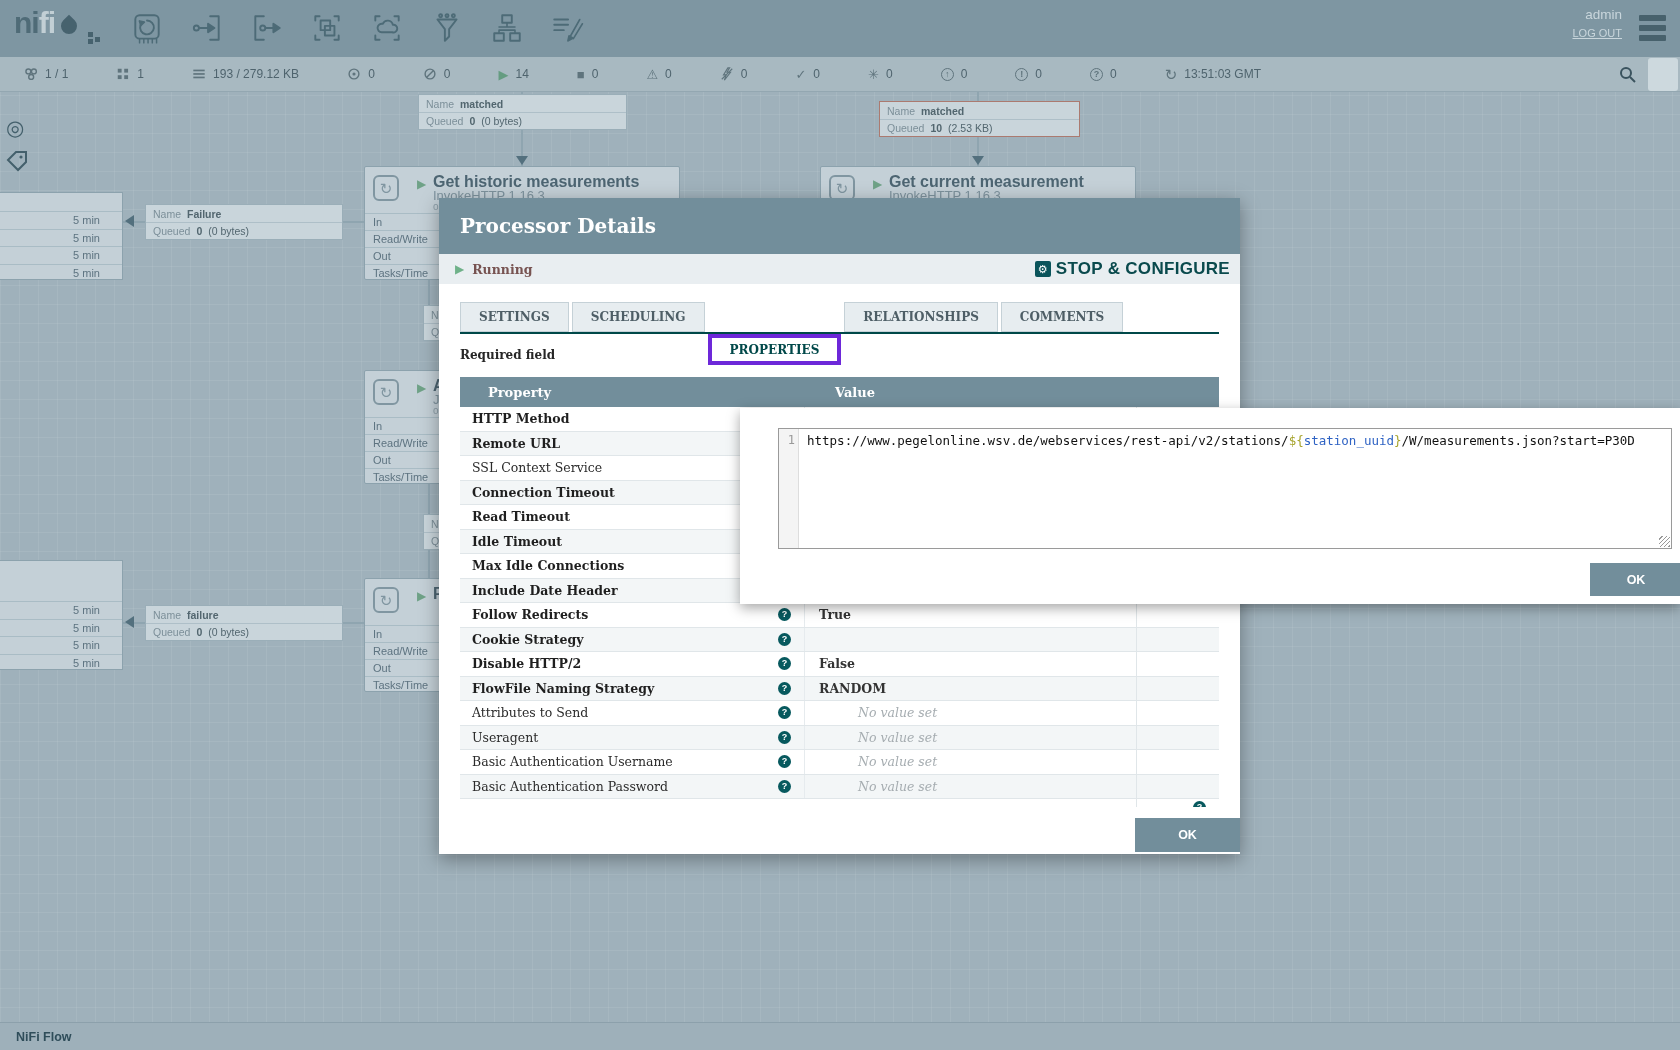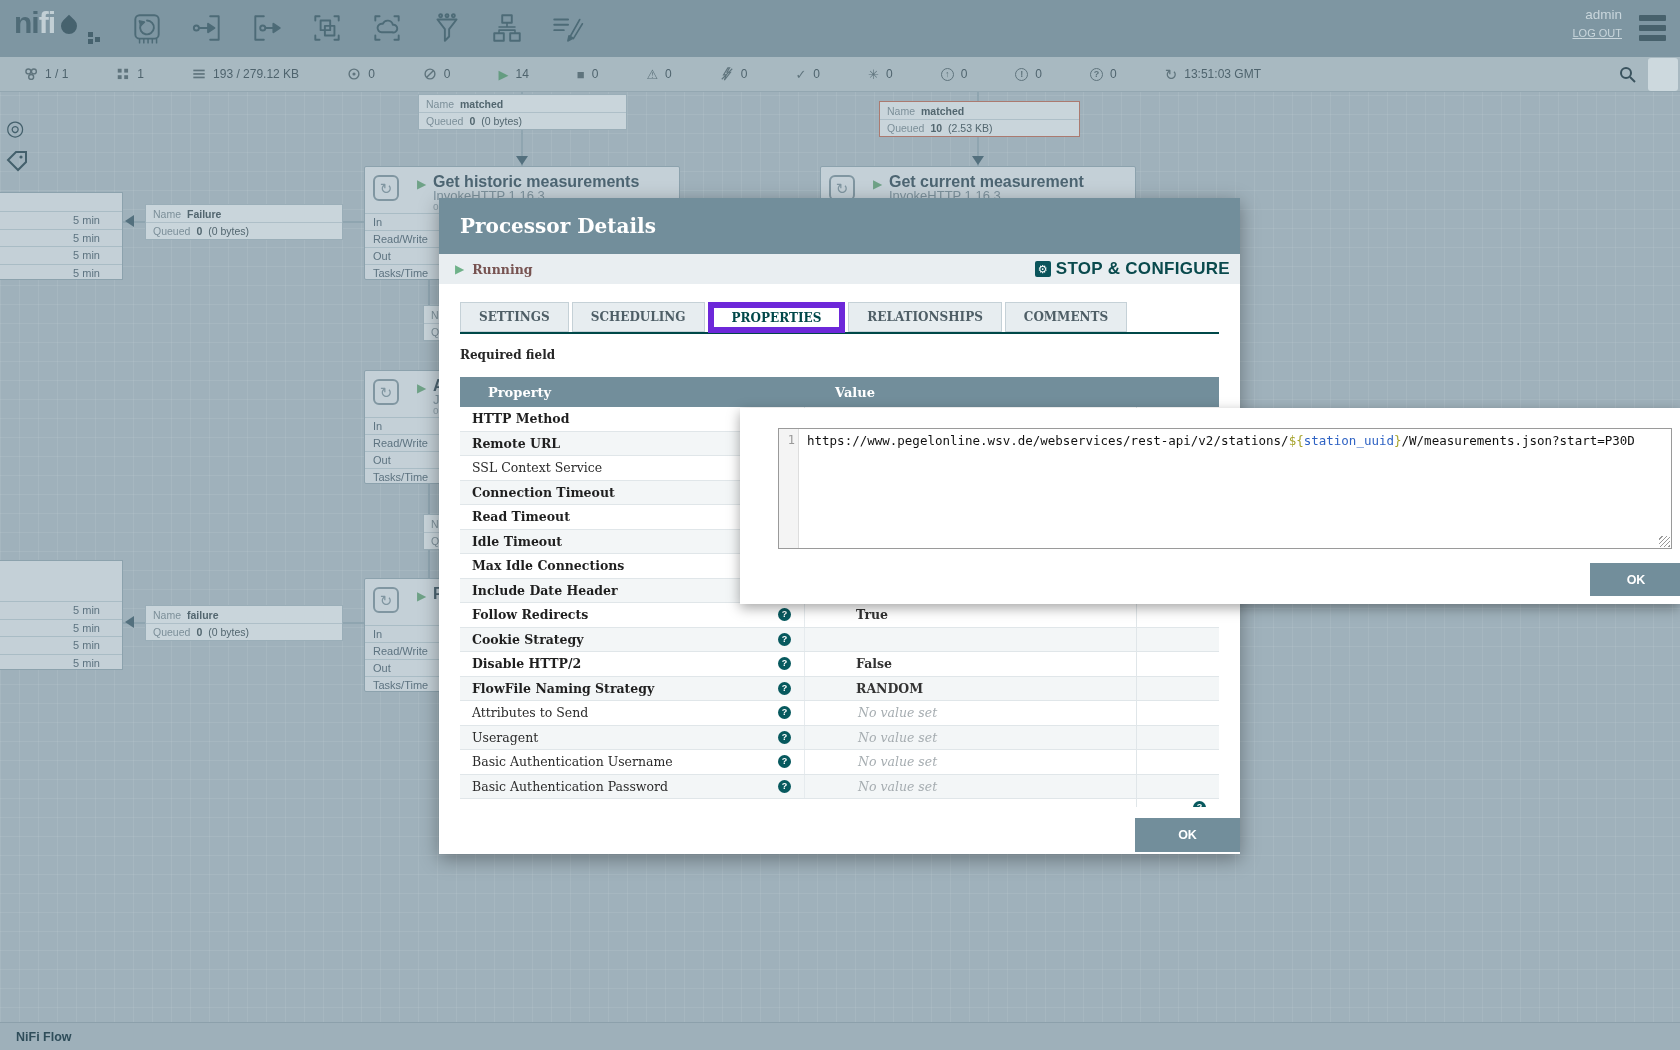--- a/index.html
+++ b/index.html
@@ -93,39 +93,39 @@
   .run-tri { color:#6FB189; font-size:12px; margin-left:16px; }
   .run-txt { font:700 12.5px "DejaVu Serif", serif; color:#775351; margin-left:8px; }
   .dlg-action { position:absolute; right:10px; top:0; height:30px; display:flex; align-items:center; gap:5px; cursor:pointer; }
   .gearbox { width:16px; height:16px; background:#0A545B; color:#fff; font-size:11px; line-height:16px;
              text-align:center; border-radius:2px; }
   .action-txt { font-size:17px; font-weight:700; color:#0A4A4D; letter-spacing:.3px; }
 
   .tabs { position:absolute; left:21px; top:104px; display:flex; gap:3px; }
   .tab { height:30px; padding:0 18px; display:flex; align-items:center; justify-content:center;
          font:700 12px "DejaVu Serif", serif; color:#4E5E66; background:#E7EDF0; border:1px solid #C5D1D7; cursor:pointer; }
-  .tab.active { background:#fff; border:6px solid #6d28d9; color:#004849; height:31px; position:relative; z-index:2; }
+  .tab.active { background:#fff; border:4px solid #6d28d9; color:#004849; height:31px; position:relative; z-index:2;margin-top:32px; }
   .tab-underline { position:absolute; left:21px; top:134px; width:759px; height:2px; background:#004849; }
 
   .req-note { position:absolute; left:21px; top:150px; font:700 12px "DejaVu Serif", serif; color:#262626; }
 
   .ptable { position:absolute; left:21px; top:179px; width:759px; }
   .pt-header { height:30px; background:#728E9B; display:flex; align-items:center; }
   .pt-h-prop  { width:345px; padding-left:12px; font:700 13px "DejaVu Serif", serif; color:#fff;margin-left:16px; }
   .pt-h-value { flex:1; padding-left:14px; font:700 13px "DejaVu Serif", serif; color:#fff; }
   .prow { height:24.5px; display:flex; border-bottom:1px solid #E0E6E9; background:#fff; cursor:pointer; }
   .prow.alt { background:#F3F6F7; }
   .pcell-name { width:345px; display:flex; align-items:center; padding-left:12px; position:relative;
                 border-right:1px solid #E6EBEE; }
   .pname { font:400 12.5px "DejaVu Serif", serif; color:#2B2B2B; }
   .pname.req { font-weight:700; color:#1F1F1F; }
   .phelp { position:absolute; right:13px; width:13px; height:13px; background:#07595E; color:#fff;
            font:700 9px "Liberation Sans",sans-serif; line-height:13px; text-align:center; border-radius:50%; cursor:pointer; }
   .pcell-value { flex:1; display:flex; align-items:center; padding-left:14px; }
-  .pvalue   { font:700 12.5px "DejaVu Serif", serif; color:#333;margin-left:37px; }
+  .pvalue   { font:700 12.5px "DejaVu Serif", serif; color:#333; }
   .pnovalue { font:italic 12.5px "DejaVu Serif", serif; color:#A6ADB1;margin-left:39px; }
   .pt-vdiv { position:absolute; left:676px; top:30px; width:1px; height:400px; background:#E0E6E9; }
   .prow-partial { height:8px; background:#fff; overflow:hidden; position:relative; }
   .prow-partial .phelp { top:2px; }
 
   .dlg-ok { position:absolute; left:696px; top:620px; width:105px; height:34px; background:#728E9B;
             color:#fff; font-size:12.5px; font-weight:700; display:flex; align-items:center; justify-content:center;
             cursor:pointer; }
 
   

